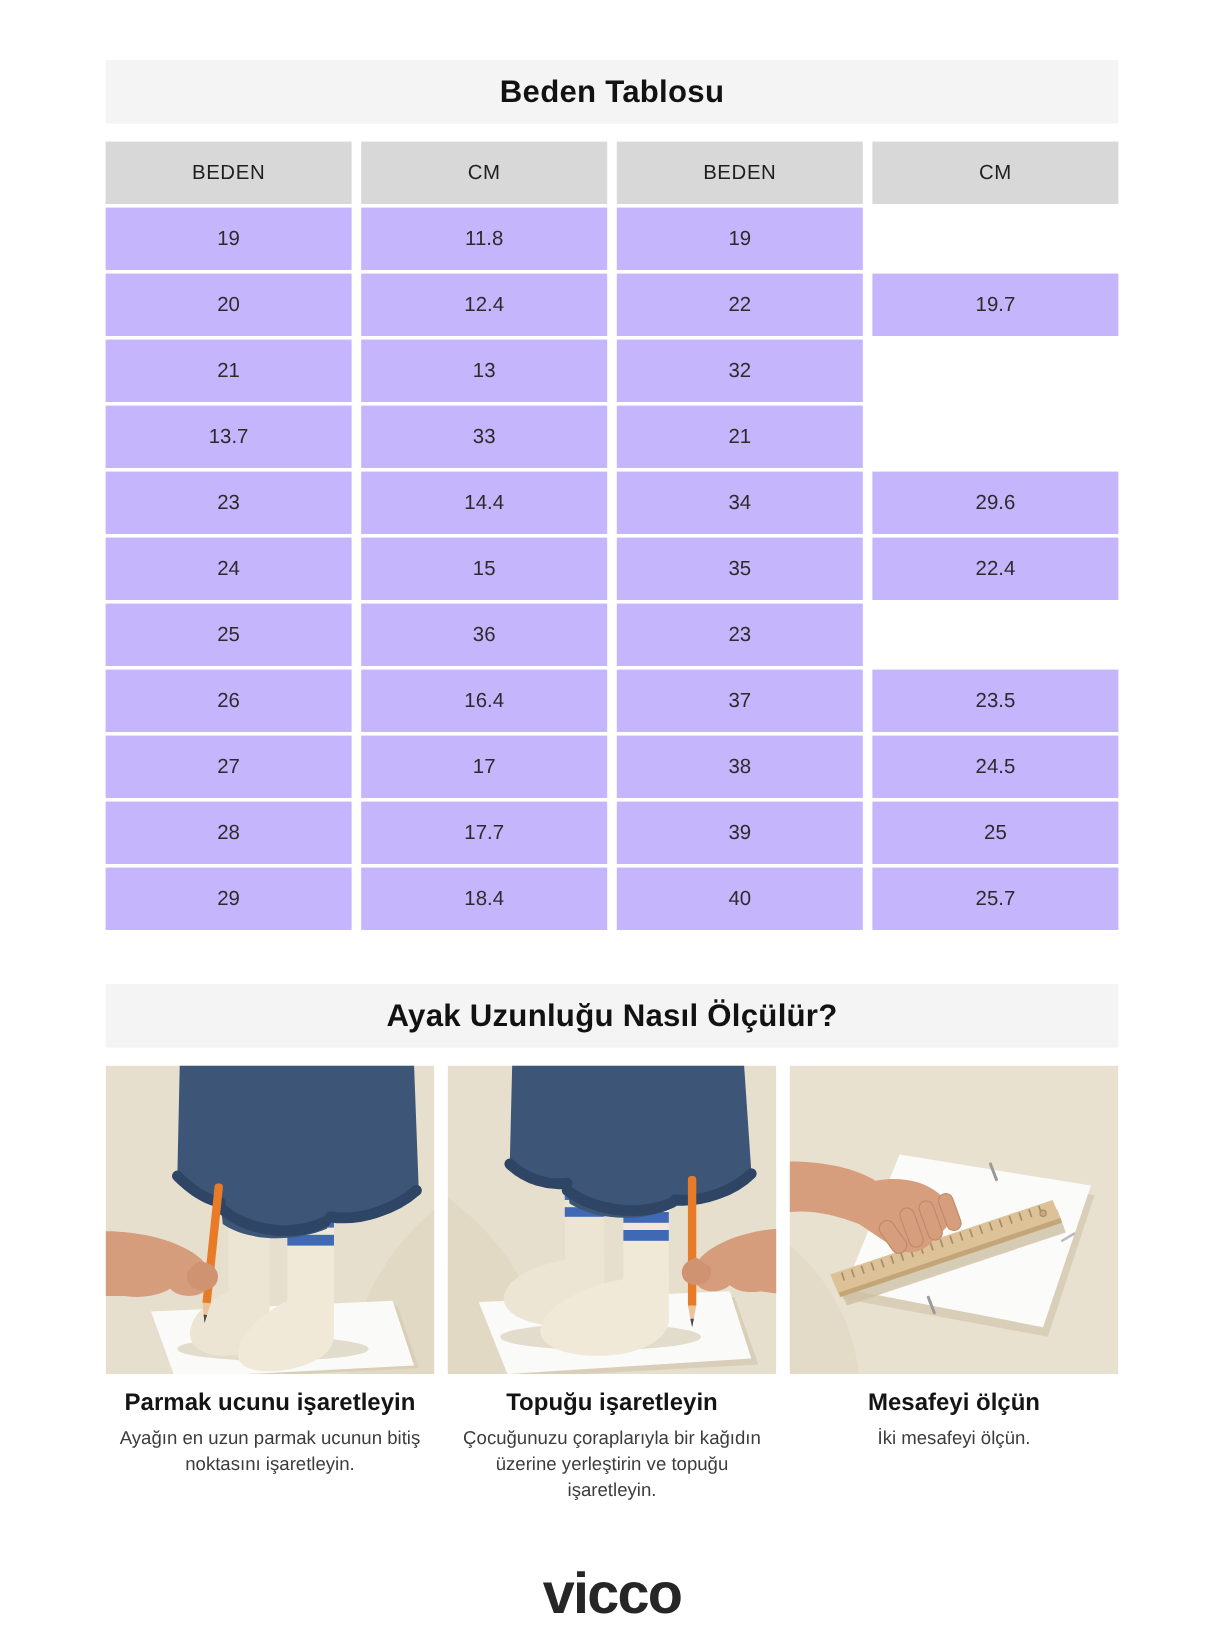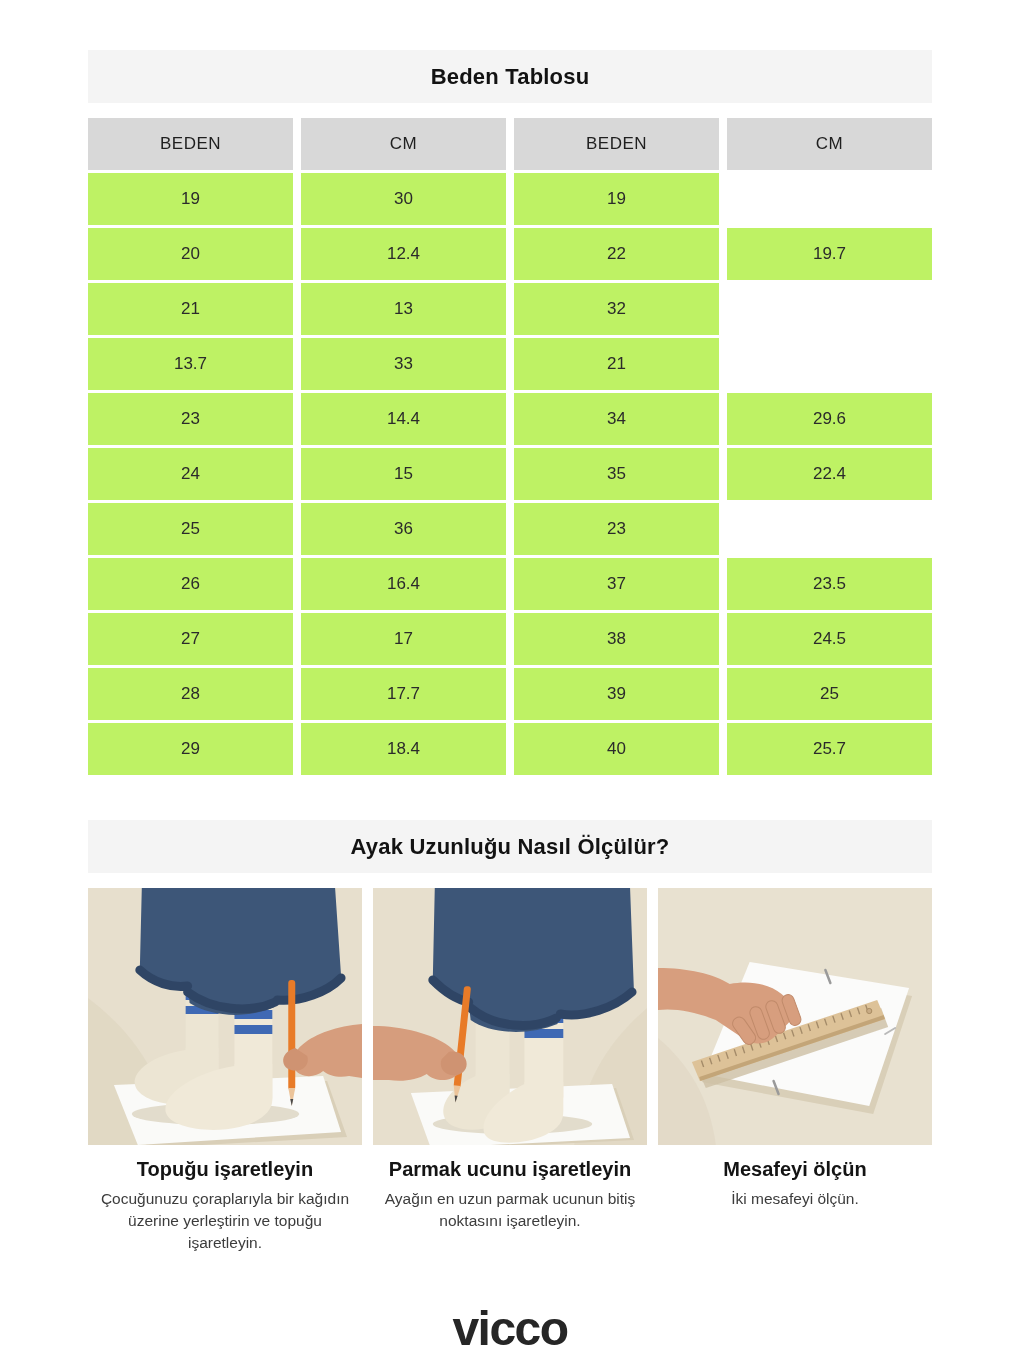--- a/index.html
+++ b/index.html
@@ -3,28 +3,28 @@
 <meta charset="utf-8">
 <style>
   * { margin:0; padding:0; box-sizing:border-box; }
   html, body { background:#ffffff; }
   body { font-family:"Liberation Sans", sans-serif; color:#1c1c1c; }
   .page { width:1020px; height:1360px; margin:0 auto; padding:50px 88px 0; overflow:hidden; background:#fff; }
 
   .banner {
     background:#f4f4f4; height:53px;
     display:flex; align-items:center; justify-content:center;
-    font-size:22px; font-weight:bold; color:#121212; letter-spacing:.2px;
+    font-size:26px; font-weight:bold; color:#121212; letter-spacing:.2px;
   }
 
   .size-table { margin-top:15px; display:flex; flex-direction:column; gap:3px;text-align:center; }
   .trow { display:grid; grid-template-columns:repeat(4,1fr); gap:8px; }
   .th, .td { height:52px; display:flex; align-items:center; justify-content:center; font-size:17px; }
   .th { background:#d8d8d8; color:#1f1f1f; letter-spacing:.5px; }
-  .td { background:#bef264; color:#2b2b2b; }
+  .td { background:#c4b5fd; color:#2b2b2b; }
 
   .measure-banner { margin-top:45px; }
 
   .steps { margin-top:15px; display:grid; grid-template-columns:repeat(3,1fr); gap:11px; }
   .step-photo { width:100%; height:257px; display:block; }
   .step-heading { margin-top:13px; text-align:center; font-size:20px; font-weight:bold; color:#141414; }
   .step-desc { margin-top:7px; text-align:center; font-size:15.5px; line-height:1.42; color:#3c3c3c; padding:0 2px; }
 
   .footer { margin-top:50px; display:flex; flex-direction:column; align-items:center; }
   .brand { font-size:48px; font-weight:bold; letter-spacing:-1.5px; color:#262626; line-height:1.05; }
@@ -38,21 +38,21 @@
 
   <div class="size-table">
     <div class="trow">
       <div class="th">BEDEN</div>
       <div class="th">CM</div>
       <div class="th">BEDEN</div>
       <div class="th">CM</div>
     </div>
     <div style="display:contents" id="size-table-rows"><div class="trow">
           <div class="td">19</div>
-          <div class="td">30</div>
+          <div class="td">11.8</div>
           <div class="td">19</div>
         </div><div class="trow">
           <div class="td">20</div>
           <div class="td">12.4</div>
           <div class="td">22</div>
           <div class="td">19.7</div>
         </div><div class="trow">
           <div class="td">21</div>
           <div class="td">13</div>
           <div class="td">32</div>
@@ -93,20 +93,52 @@
           <div class="td">29</div>
           <div class="td">18.4</div>
           <div class="td">40</div>
           <div class="td">25.7</div>
         </div></div>
   </div>
 
   <div class="banner measure-banner">Ayak Uzunluğu Nasıl Ölçülür?</div>
 
   <div class="steps">
+
+    <div class="step">
+      <svg class="step-photo" viewBox="0 0 275 257" preserveAspectRatio="none" aria-hidden="true">
+        <rect width="275" height="257" fill="#e7dfcd"></rect>
+        <path d="M275,120 C240,150 210,190 202,257 L275,257 Z" fill="#dcd3bd" opacity="0.45"></path>
+        <polygon points="44,210 244,200 262,252 64,262" fill="#d9cfb8"></polygon>
+        <polygon points="38,205 240,196 258,250 58,260" fill="#fafaf8"></polygon>
+        <ellipse cx="140" cy="236" rx="80" ry="10" fill="#e2dccc"></ellipse>
+
+        <rect x="103" y="120" width="34" height="92" rx="6" fill="#ece5d3"></rect>
+        <path d="M103,188 C80,198 66,216 72,230 C78,243 104,245 124,237 C134,233 137,227 137,219 L137,186 L103,186 Z" fill="#ece5d3"></path>
+
+        <rect x="152" y="112" width="39" height="104" rx="7" fill="#f0e9d8"></rect>
+        <rect x="152" y="126" width="39" height="9" fill="#3f69b4"></rect>
+        <rect x="152" y="141" width="39" height="9" fill="#3f69b4"></rect>
+        <path d="M152,196 C124,210 106,232 112,246 C118,258 152,257 173,247 C187,240 191,233 191,223 L191,194 L152,194 Z" fill="#f0e9d8"></path>
+
+        <path d="M62,0 L258,0 L262,106 C242,122 212,128 190,124 L185,136 C156,148 118,146 98,132 L96,114 C80,112 68,104 60,92 Z" fill="#3d5678"></path>
+        <path d="M60,92 C74,106 86,112 96,114 M98,120 C122,140 160,142 184,130 M188,126 C212,130 242,120 260,104" stroke="#2f4565" stroke-width="9" fill="none" stroke-linecap="round"></path>
+
+        <g transform="rotate(6 90 150)">
+          <rect x="86" y="98" width="7" height="102" rx="3" fill="#e87b28"></rect>
+          <polygon points="86,198 93,198 89.5,215" fill="#ecc49a"></polygon>
+          <polygon points="88,208 91,208 89.5,215" fill="#4a4a4a"></polygon>
+        </g>
+
+        <path d="M0,138 C30,138 60,146 76,158 C88,167 92,178 85,186 C78,194 62,194 54,186 C44,192 30,194 16,192 L0,192 Z" fill="#d69d7d"></path>
+        <path d="M76,164 C86,162 94,168 94,176 C94,184 86,189 78,187 C70,185 66,178 69,171 Z" fill="#cf9372"></path>
+      </svg>
+      <div class="step-heading">Parmak ucunu işaretleyin</div>
+      <div class="step-desc">Ayağın en uzun parmak ucunun bitiş noktasını işaretleyin.</div>
+    </div>
 
     <div class="step">
       <svg class="step-photo" viewBox="0 0 275 257" preserveAspectRatio="none" aria-hidden="true">
         <rect width="275" height="257" fill="#e7dfcd"></rect>
         <path d="M0,110 C40,140 78,185 86,257 L0,257 Z" fill="#dcd3bd" opacity="0.55"></path>
         <polygon points="32,202 240,193 260,249 60,260" fill="#d9cfb8"></polygon>
         <polygon points="26,197 236,188 254,244 50,257" fill="#fafaf8"></polygon>
         <ellipse cx="128" cy="226" rx="84" ry="11" fill="#e2dccc"></ellipse>
 
         <rect x="98" y="88" width="33" height="104" rx="6" fill="#ece5d3"></rect>
@@ -124,52 +156,20 @@
 
         <rect x="201" y="92" width="7" height="110" rx="3" fill="#e87b28"></rect>
         <polygon points="201,200 208,200 204.5,218" fill="#ecc49a"></polygon>
         <polygon points="203,211 206,211 204.5,218" fill="#4a4a4a"></polygon>
 
         <path d="M275,136 C250,138 228,146 216,156 C206,164 202,174 208,182 C214,190 228,190 236,183 C242,188 252,190 262,188 L275,190 Z" fill="#d69d7d"></path>
         <path d="M208,160 C200,162 195,168 196,174 C197,181 205,184 213,182 C219,180 222,174 220,168 Z" fill="#cf9372"></path>
       </svg>
       <div class="step-heading">Topuğu işaretleyin</div>
       <div class="step-desc">Çocuğunuzu çoraplarıyla bir kağıdın üzerine yerleştirin ve topuğu işaretleyin.</div>
-    </div>
-
-    <div class="step">
-      <svg class="step-photo" viewBox="0 0 275 257" preserveAspectRatio="none" aria-hidden="true">
-        <rect width="275" height="257" fill="#e7dfcd"></rect>
-        <path d="M275,120 C240,150 210,190 202,257 L275,257 Z" fill="#dcd3bd" opacity="0.45"></path>
-        <polygon points="44,210 244,200 262,252 64,262" fill="#d9cfb8"></polygon>
-        <polygon points="38,205 240,196 258,250 58,260" fill="#fafaf8"></polygon>
-        <ellipse cx="140" cy="236" rx="80" ry="10" fill="#e2dccc"></ellipse>
-
-        <rect x="103" y="120" width="34" height="92" rx="6" fill="#ece5d3"></rect>
-        <path d="M103,188 C80,198 66,216 72,230 C78,243 104,245 124,237 C134,233 137,227 137,219 L137,186 L103,186 Z" fill="#ece5d3"></path>
-
-        <rect x="152" y="112" width="39" height="104" rx="7" fill="#f0e9d8"></rect>
-        <rect x="152" y="126" width="39" height="9" fill="#3f69b4"></rect>
-        <rect x="152" y="141" width="39" height="9" fill="#3f69b4"></rect>
-        <path d="M152,196 C124,210 106,232 112,246 C118,258 152,257 173,247 C187,240 191,233 191,223 L191,194 L152,194 Z" fill="#f0e9d8"></path>
-
-        <path d="M62,0 L258,0 L262,106 C242,122 212,128 190,124 L185,136 C156,148 118,146 98,132 L96,114 C80,112 68,104 60,92 Z" fill="#3d5678"></path>
-        <path d="M60,92 C74,106 86,112 96,114 M98,120 C122,140 160,142 184,130 M188,126 C212,130 242,120 260,104" stroke="#2f4565" stroke-width="9" fill="none" stroke-linecap="round"></path>
-
-        <g transform="rotate(6 90 150)">
-          <rect x="86" y="98" width="7" height="102" rx="3" fill="#e87b28"></rect>
-          <polygon points="86,198 93,198 89.5,215" fill="#ecc49a"></polygon>
-          <polygon points="88,208 91,208 89.5,215" fill="#4a4a4a"></polygon>
-        </g>
-
-        <path d="M0,138 C30,138 60,146 76,158 C88,167 92,178 85,186 C78,194 62,194 54,186 C44,192 30,194 16,192 L0,192 Z" fill="#d69d7d"></path>
-        <path d="M76,164 C86,162 94,168 94,176 C94,184 86,189 78,187 C70,185 66,178 69,171 Z" fill="#cf9372"></path>
-      </svg>
-      <div class="step-heading">Parmak ucunu işaretleyin</div>
-      <div class="step-desc">Ayağın en uzun parmak ucunun bitiş noktasını işaretleyin.</div>
     </div>
 
     <div class="step">
       <svg class="step-photo" viewBox="0 0 275 257" preserveAspectRatio="none" aria-hidden="true">
         <rect width="275" height="257" fill="#e8e1d0"></rect>
         <path d="M0,150 C30,175 52,210 58,257 L0,257 Z" fill="#ddd4bf" opacity="0.5"></path>
         <polygon points="90,80 255,108 216,226 44,194" fill="#d9cfb8"></polygon>
         <polygon points="92,74 252,100 212,218 46,186" fill="#fbfbfa"></polygon>
 
         <path d="M168,82 L173,95" stroke="#9a9a9a" stroke-width="2.5" stroke-linecap="round"></path>

